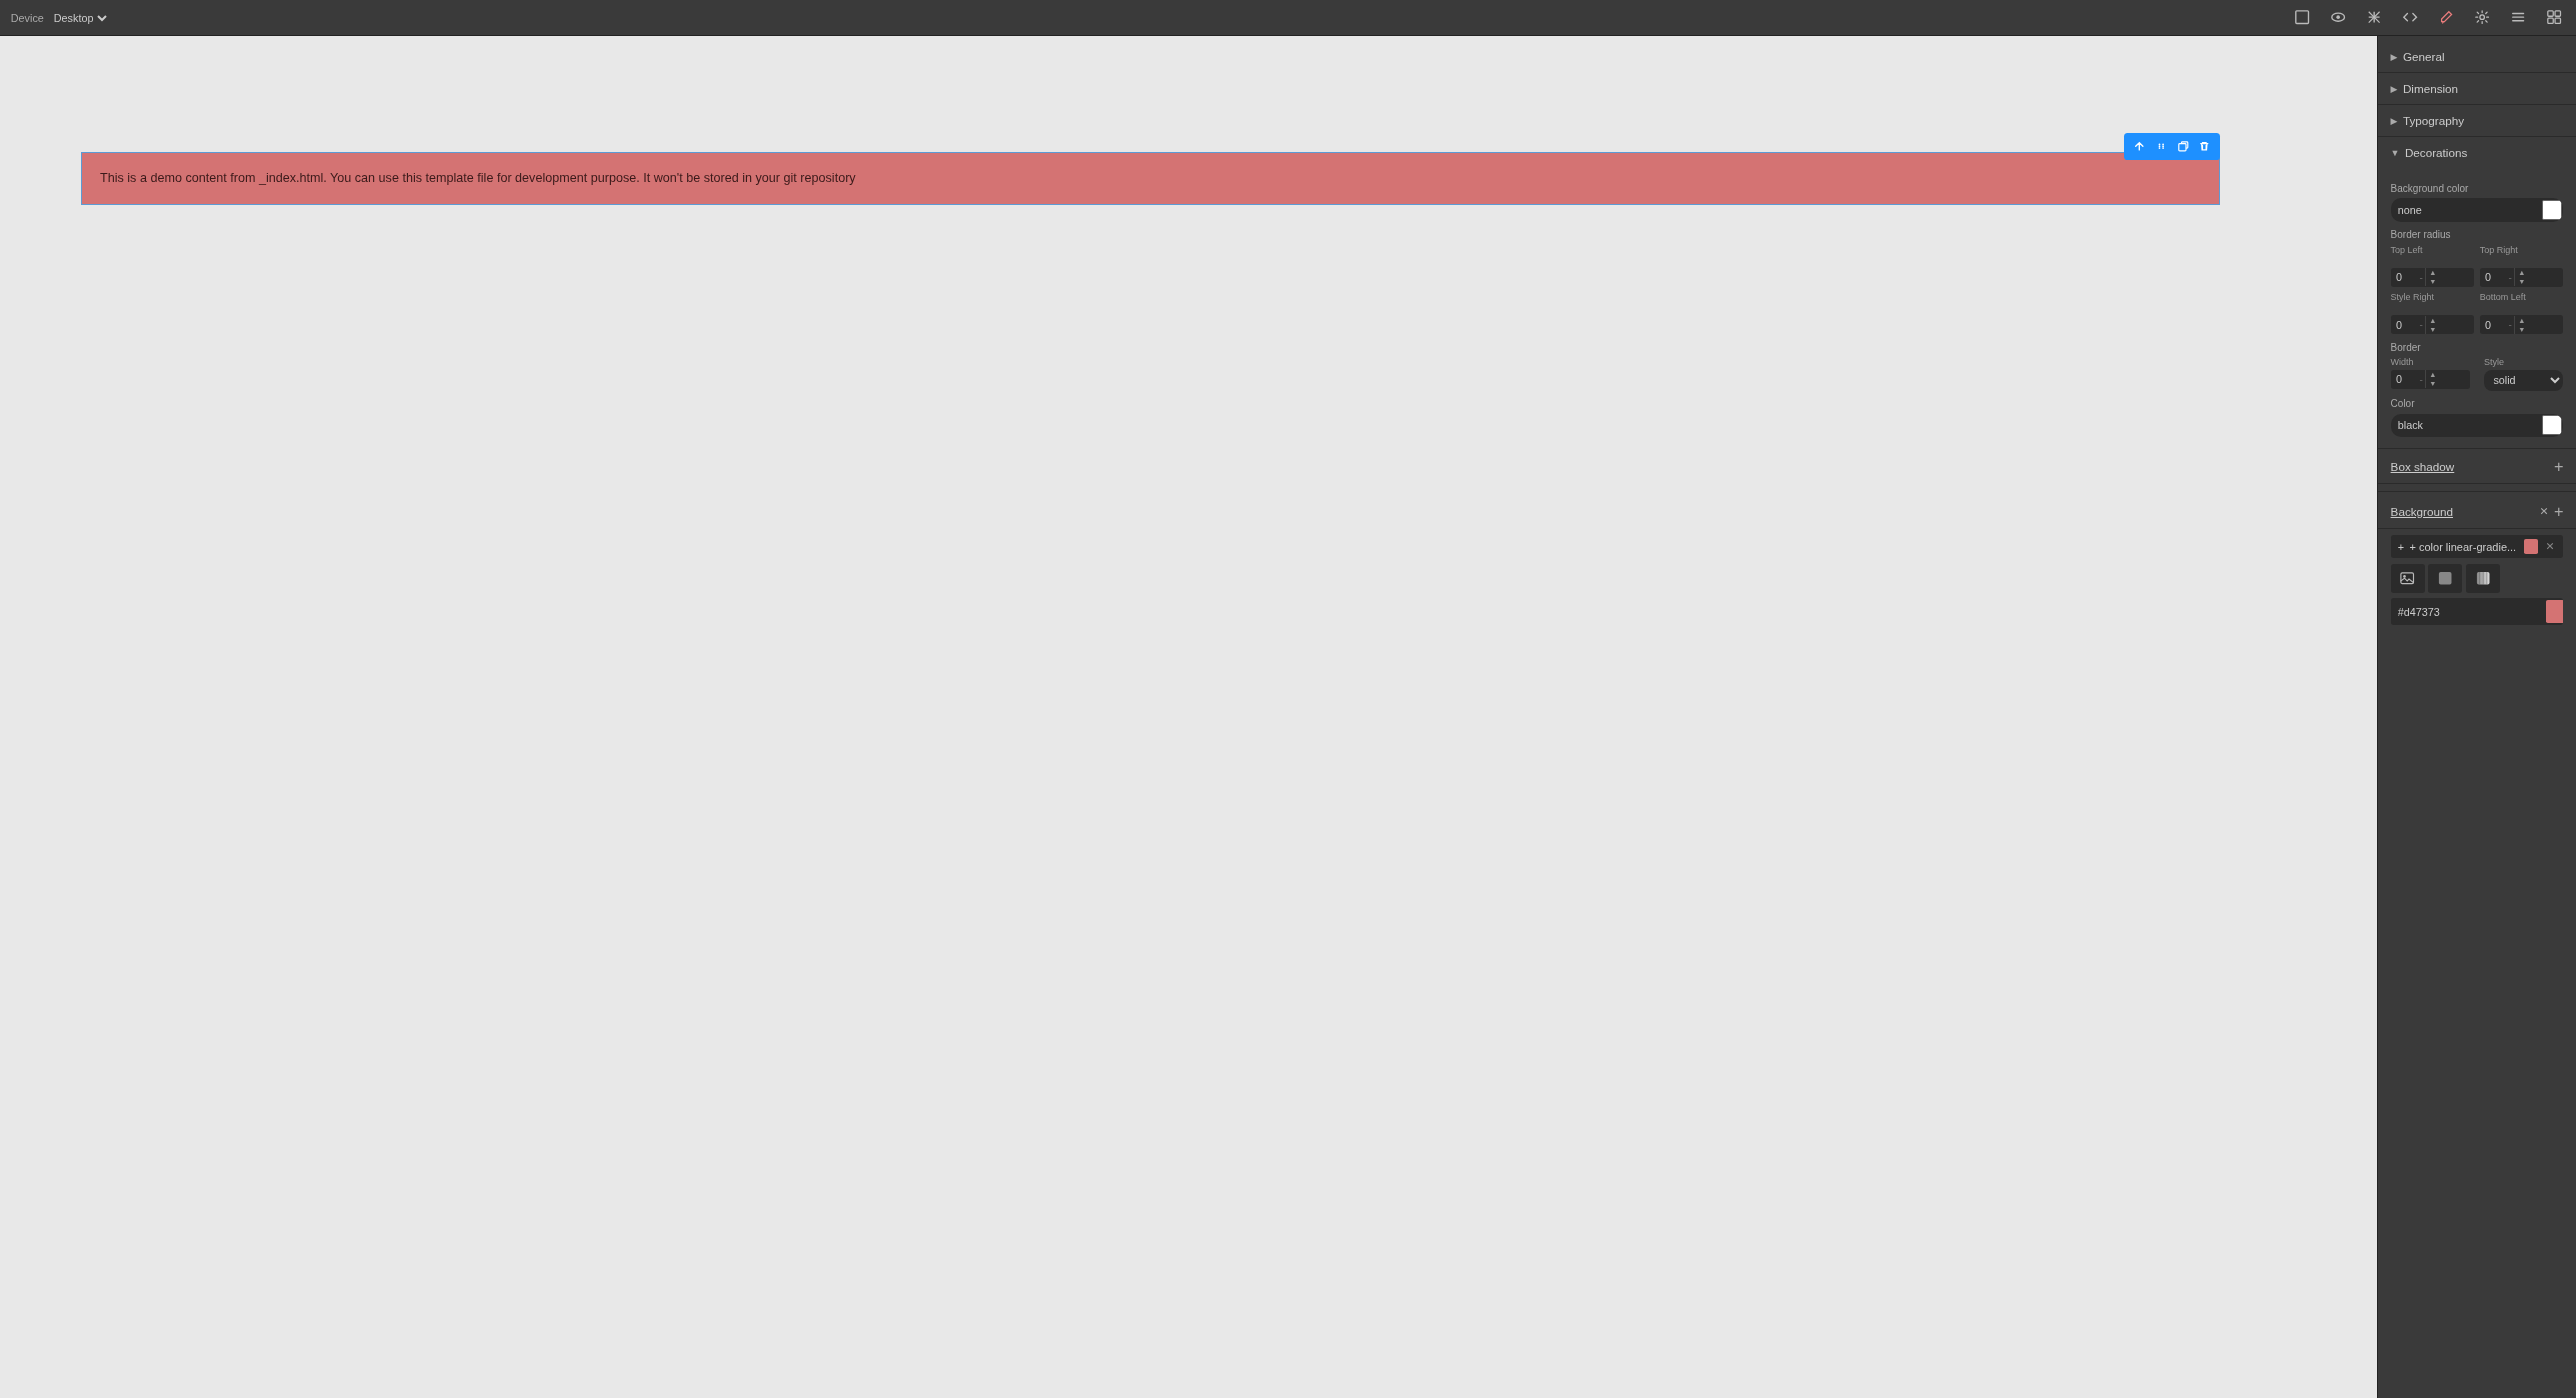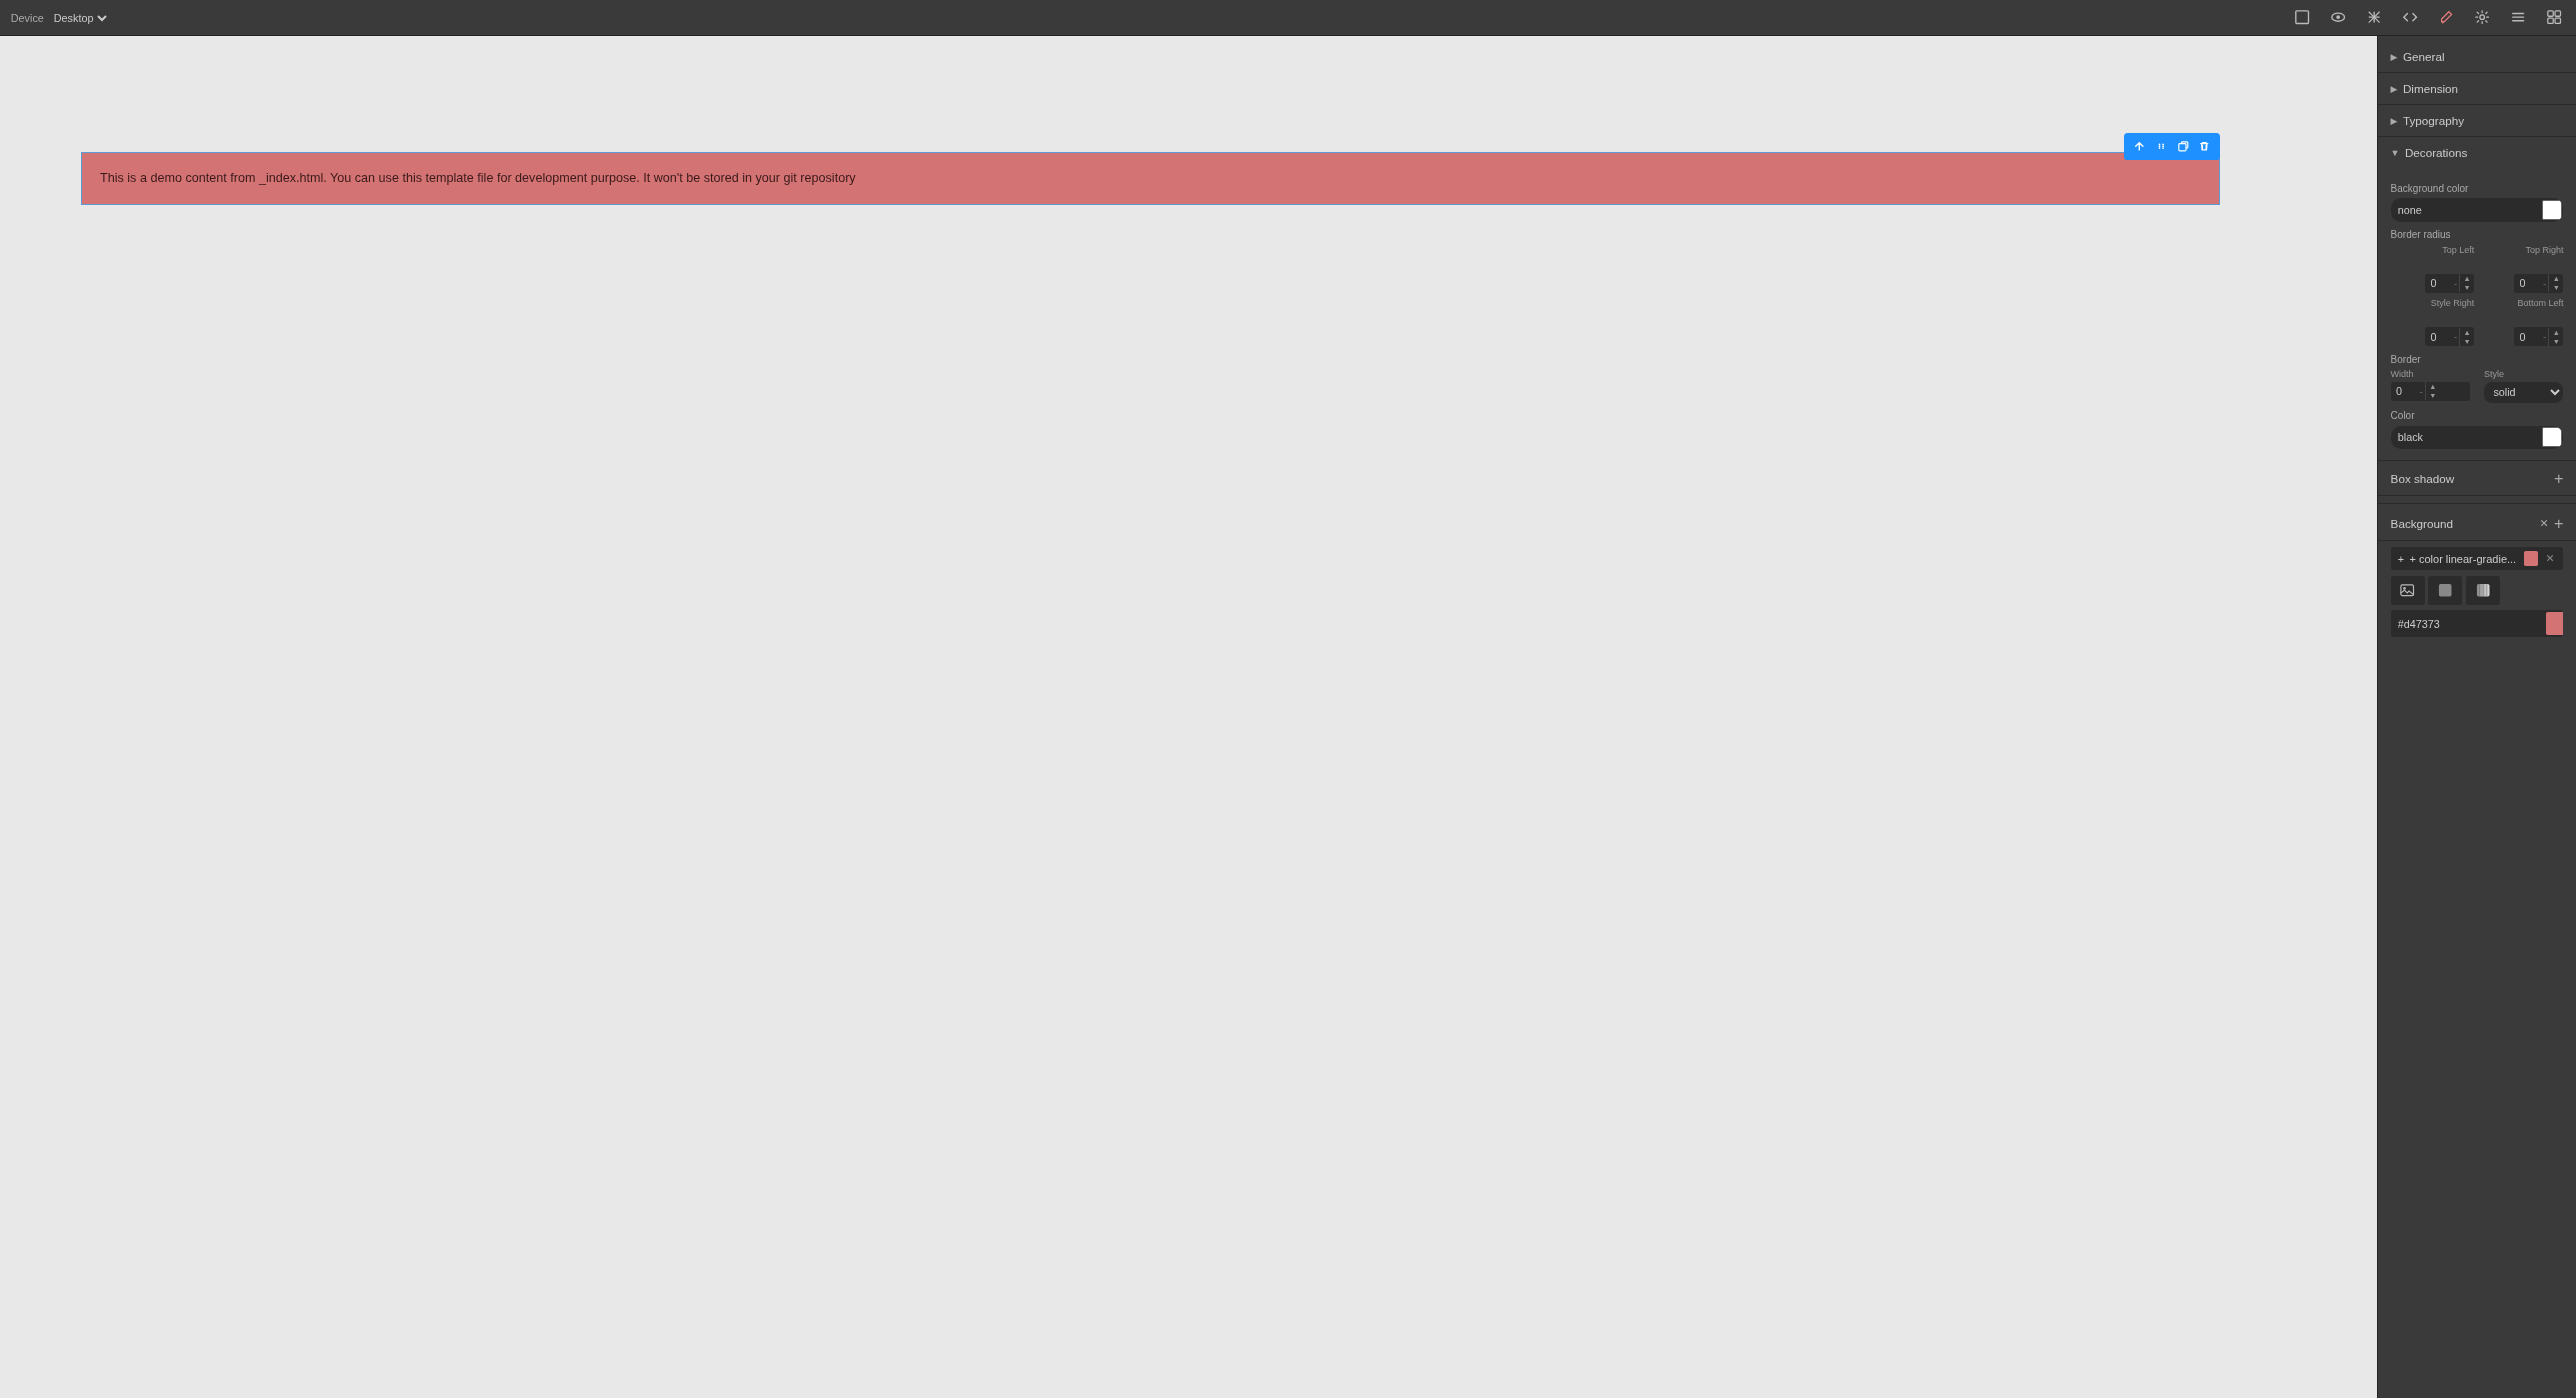--- a/index.html
+++ b/index.html
@@ -163,22 +163,21 @@
 
     
     .radius-grid {
       display: grid;
       grid-template-columns: 1fr 1fr;
       gap: 5.4px;
     }
     .radius-field {
       display: flex;
       flex-direction: column;
-      gap: 19px;
-      align-items: flex-end;
+      gap: 13px;
     }
     .radius-field-label {
       color: #999;
       font-size: 9px;
     }
     .number-input-row {
       display: flex;
       align-items: center;
       background: #2b2b2b;
       border-radius: 2.7px;
@@ -235,21 +234,21 @@
     }
 
     
     .section-header-with-plus {
       display: flex;
       align-items: center;
       justify-content: space-between;
       padding: 9px 12.6px;
       border-bottom: 0.9px solid #2a2a2a;
     }
-    .section-title { color: #ccc; font-size: 11.7px; }
+    .section-title { color: #ccc; font-size: 11.7px; text-decoration: underline; }
     .plus-btn {
       background: transparent;
       border: none;
       color: #aaa;
       font-size: 16.3px;
       cursor: pointer;
       line-height: 1;
     }
     .background-item {
       background: #2b2b2b;

